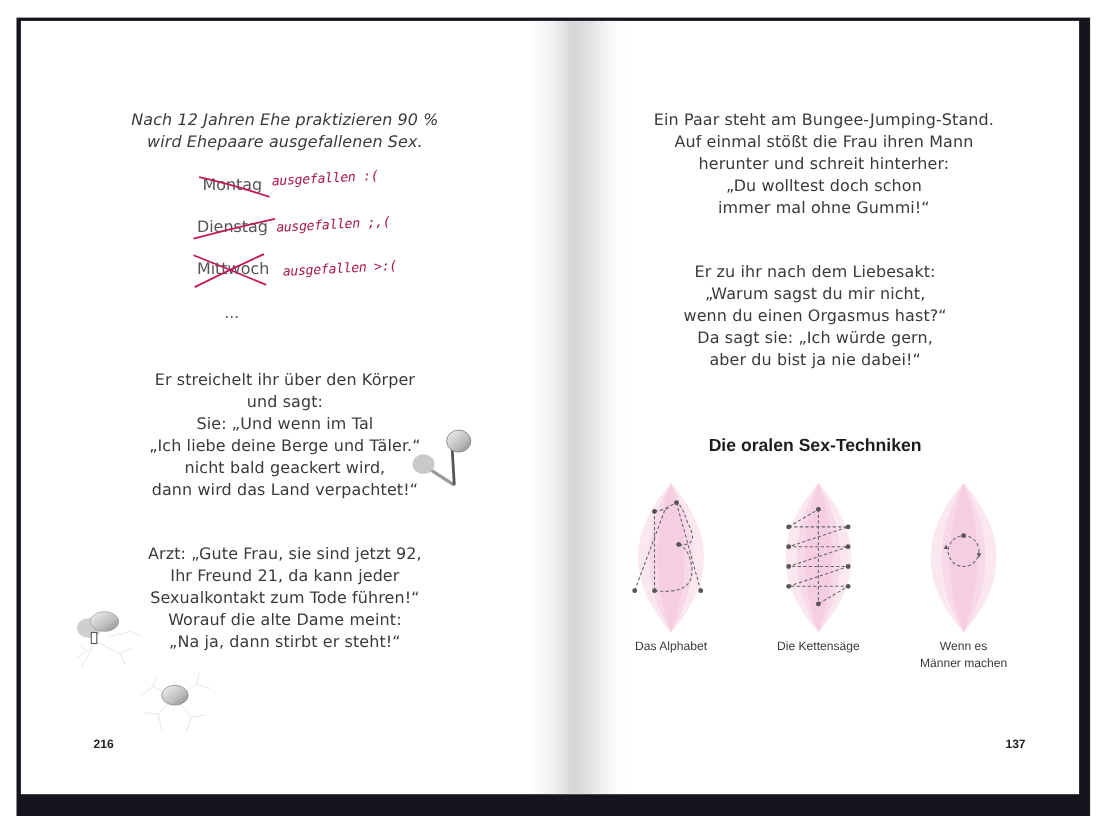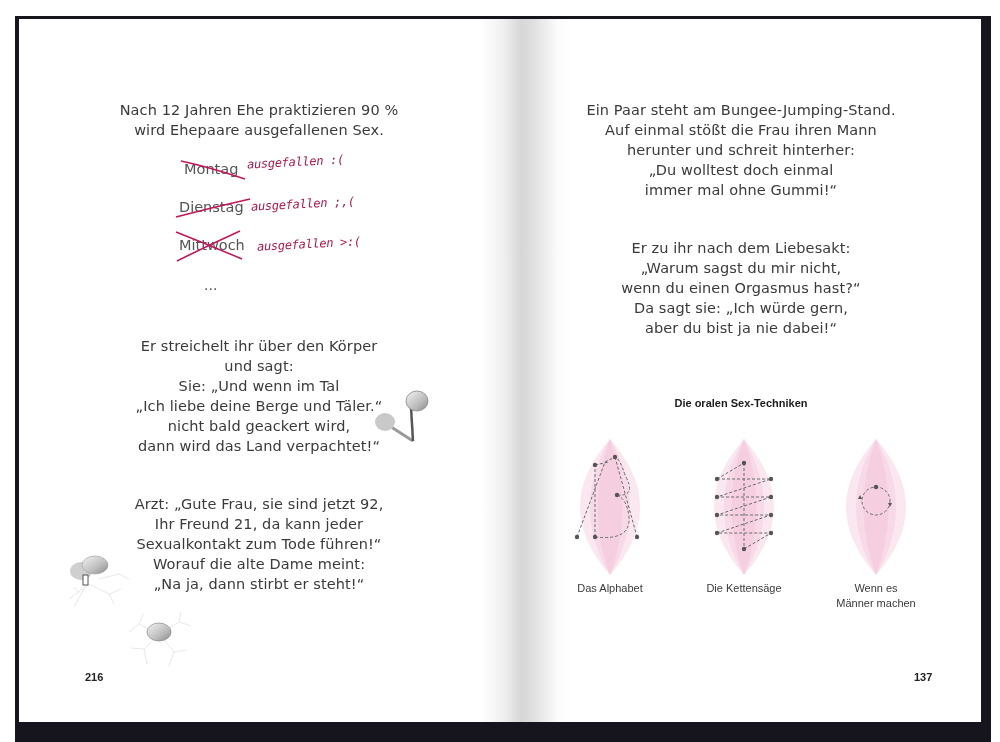--- a/index.html
+++ b/index.html
@@ -111,21 +111,21 @@
       color: #222;
       font-family: "Liberation Sans", sans-serif;
     }
 
     .section-title {
       position: absolute;
       left: 0;
       width: 480px;
       top: 378px;
       text-align: center;
-      font-size: 11px;
+      font-size: 16px;
       font-weight: bold;
       color: #1c1c1c;
       font-family: "Liberation Sans", sans-serif;
     }
     .technique {
       position: absolute;
       top: 418px;
       width: 110px;
       text-align: center;
     }
@@ -142,21 +142,21 @@
   </style>
 </head>
 <body>
 
 <div class="frame"></div>
 
 <div class="book">
 
   <div class="page left">
 
-    <div class="joke" style="left:0;width:480px;top:81px;">
+    <div class="joke" style="left:0;width:480px;top:81px;font-style:italic;">
       <span class="line">Nach 12 Jahren Ehe praktizieren 90 %</span>
       <span class="line">wird Ehepaare ausgefallenen Sex.</span>
     </div>
 
     <div class="days">
       <div class="day-row">
         <span class="day" style="left:15px;">Montag</span>
         <svg class="strike" style="left:10px;top:-2px;" width="70" height="26">
           <path d="M2 4 Q 30 10, 66 22" stroke="#c2185b" stroke-width="1.6" fill="none"></path>
         </svg>
@@ -228,25 +228,25 @@
       <ellipse cx="40" cy="28" rx="12" ry="9" fill="url(#pinhead)" stroke="#777" stroke-width="0.6"></ellipse>
     </svg>
 
     <span class="page-number" style="left:66px;">216</span>
   </div>
 
   <div class="spine"></div>
 
   <div class="page right">
 
-    <div class="joke" style="left:0;width:480px;top:81px;text-align:center;">
+    <div class="joke" style="left:8px;width:480px;top:81px;text-align:center;">
       <span class="line">Ein Paar steht am Bungee-Jumping-Stand.</span>
       <span class="line">Auf einmal stößt die Frau ihren Mann</span>
       <span class="line">herunter und schreit hinterher:</span>
-      <span class="line">„Du wolltest doch einmal</span>
+      <span class="line">„Du wolltest doch schon</span>
       <span class="line">immer mal ohne Gummi!“</span>
     </div>
 
     <div class="joke" style="left:0;width:480px;top:219px;">
       <span class="line">Er zu ihr nach dem Liebesakt:</span>
       <span class="line">„Warum sagst du mir nicht,</span>
       <span class="line">wenn du einen Orgasmus hast?“</span>
       <span class="line">Da sagt sie: „Ich würde gern,</span>
       <span class="line">aber du bist ja nie dabei!“</span>
     </div>

